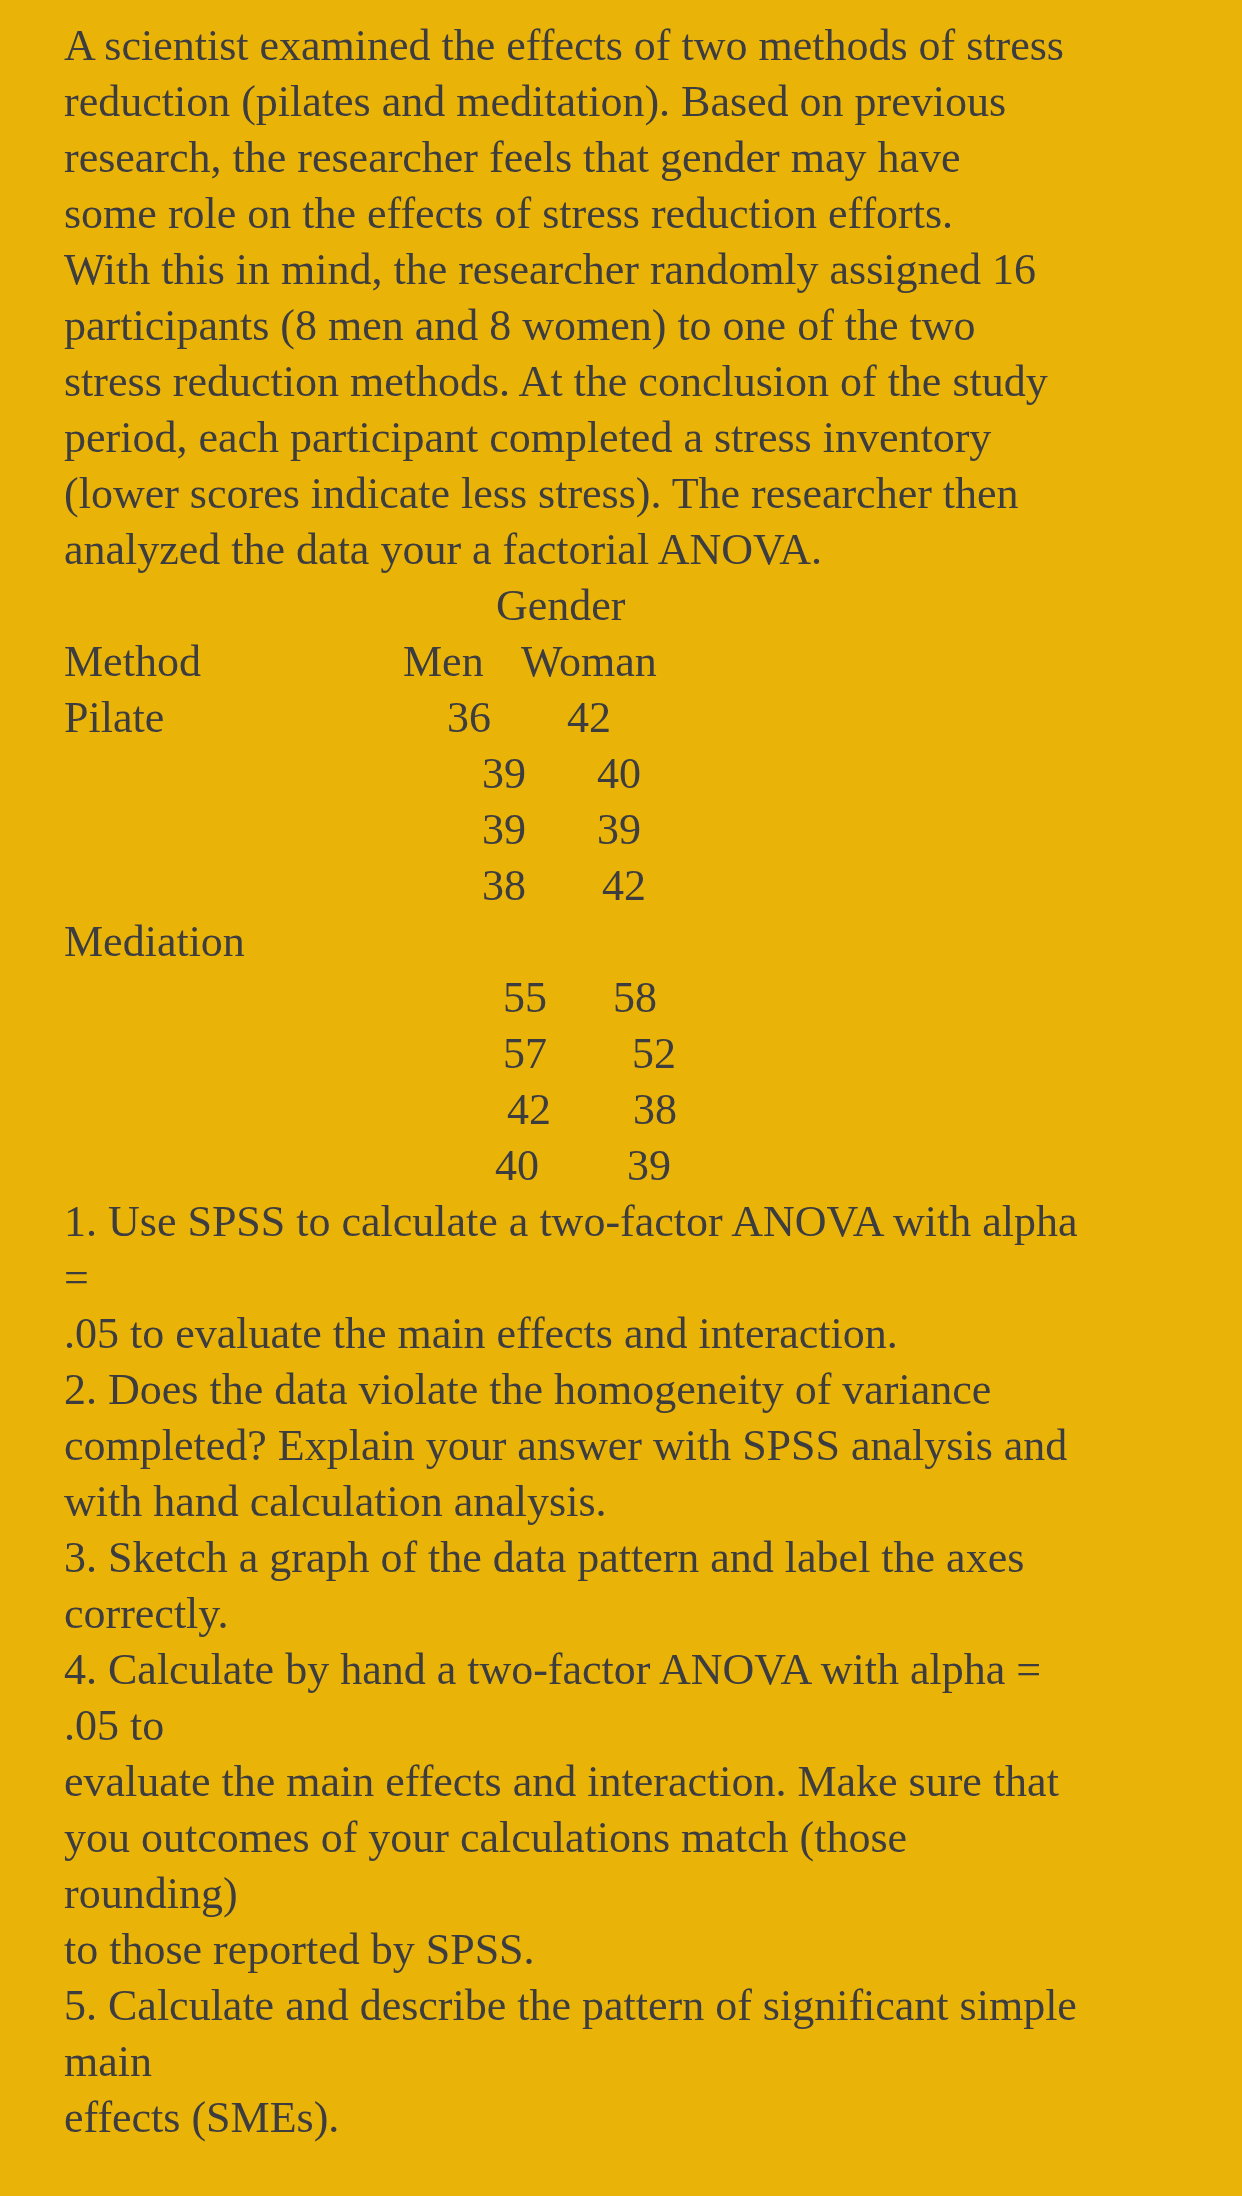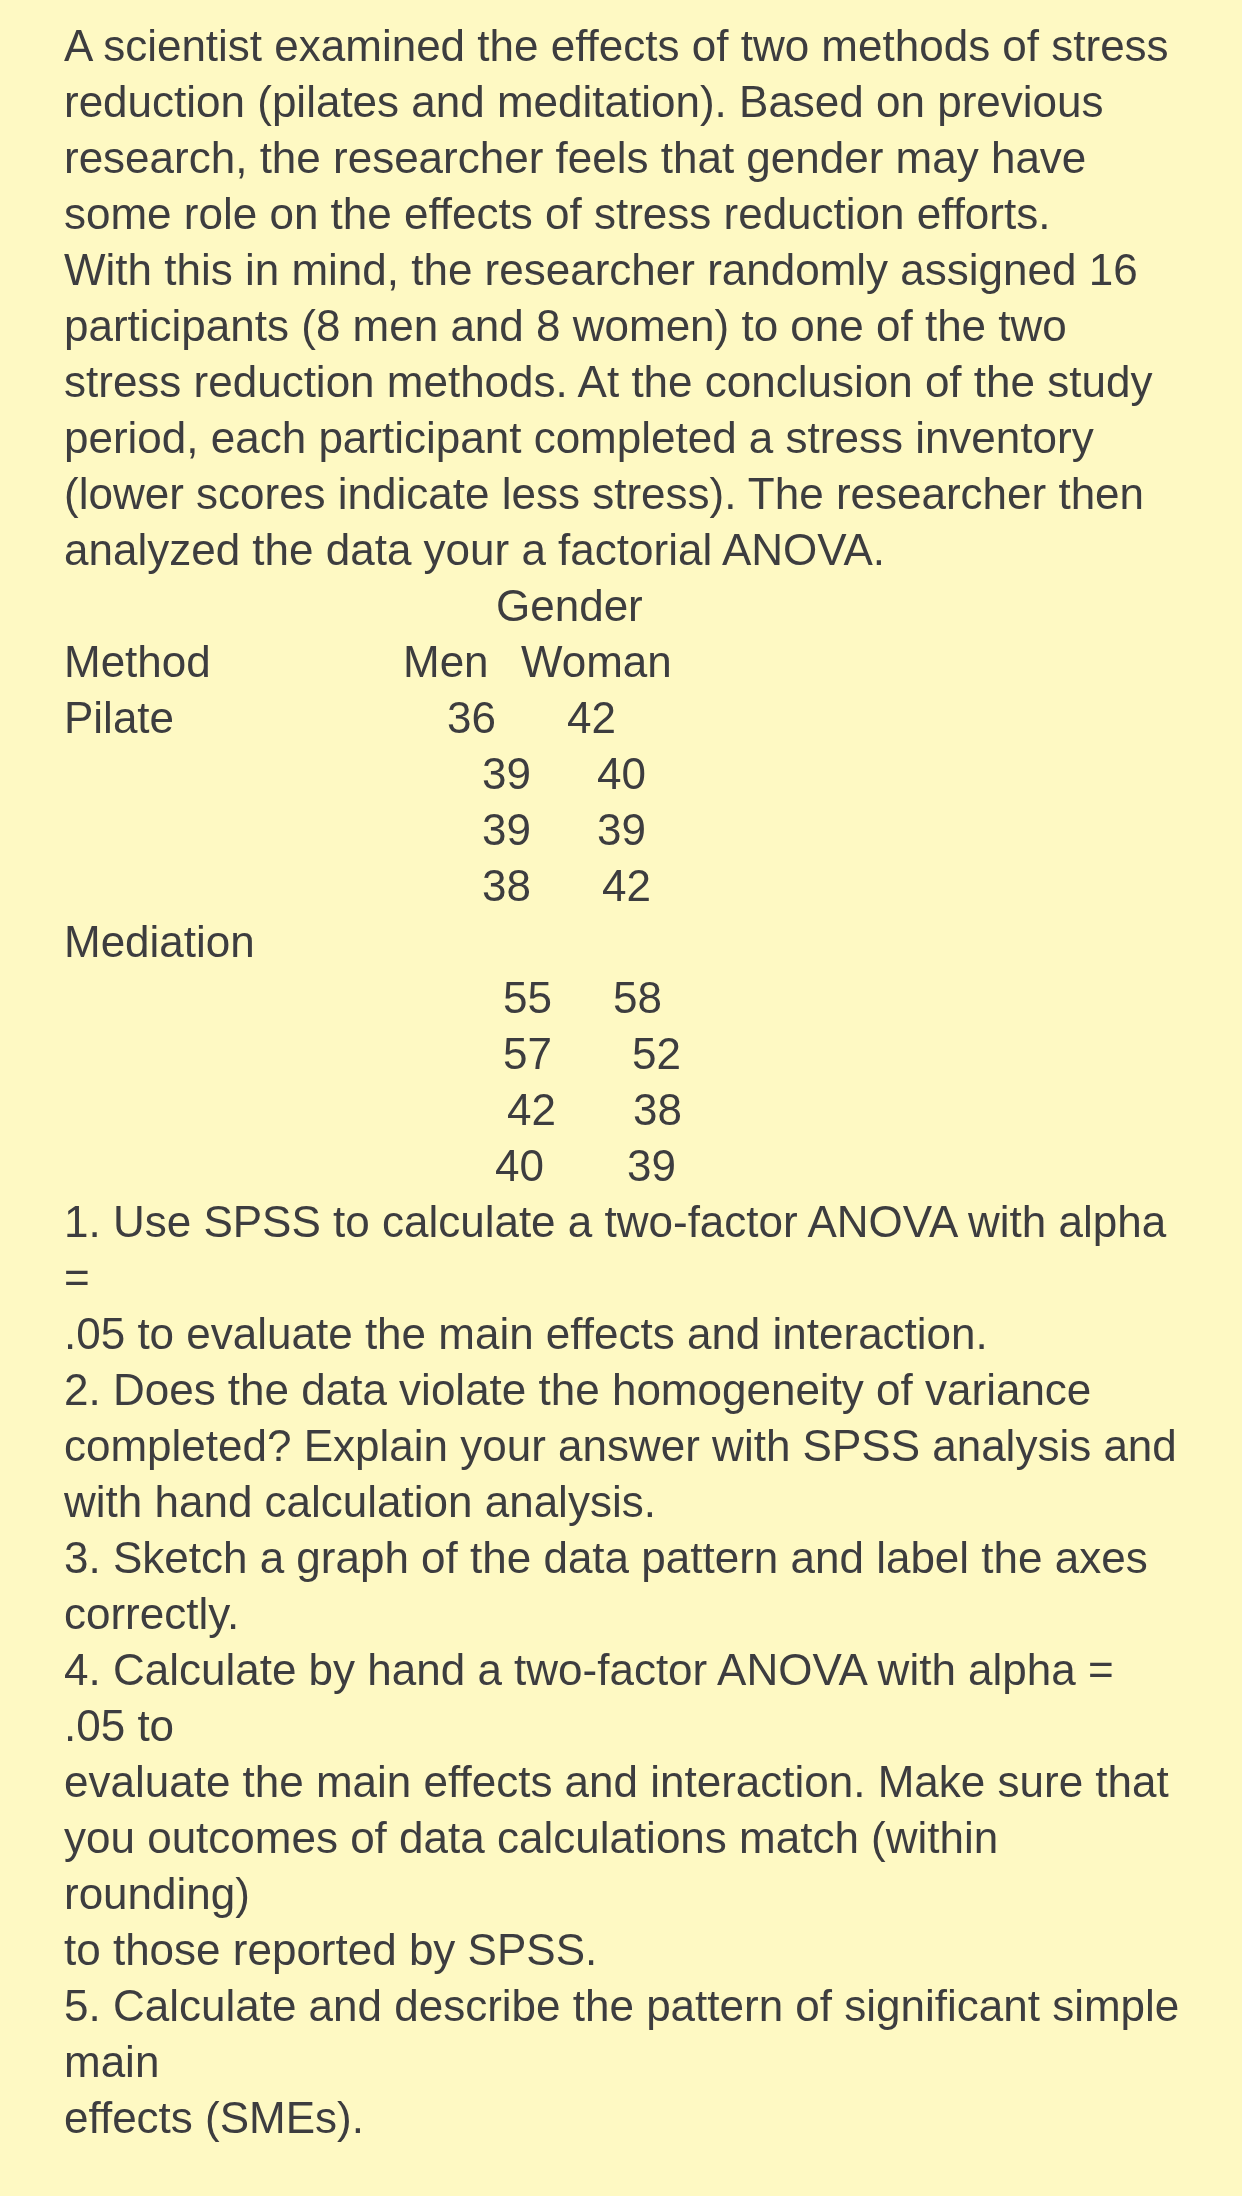--- a/index.html
+++ b/index.html
@@ -4,24 +4,24 @@
 <style>
   html, body {
     margin: 0;
     padding: 0;
     background: #ffffff;
   }
   .page {
     position: relative;
     width: 1242px;
     height: 2196px;
-    background: #fef9c3;
+    background: #eab308;
     box-sizing: border-box;
     padding: 18px 54px 0 64px;
-    font-family: Liberation Sans, sans-serif;
+    font-family: Liberation Serif, serif;
     font-size: 44px;
     line-height: 56px;
     color: #3d3d3f;
     filter: blur(0.4px);
     overflow: hidden;
   }
   .ln {
     white-space: nowrap;
     height: 56px;
   }
@@ -118,21 +118,21 @@
     <div class="ln">=</div>
     <div class="ln">.05 to evaluate the main effects and interaction.</div>
     <div class="ln">2. Does the data violate the homogeneity of variance</div>
     <div class="ln">completed? Explain your answer with SPSS analysis and</div>
     <div class="ln">with hand calculation analysis.</div>
     <div class="ln">3. Sketch a graph of the data pattern and label the axes</div>
     <div class="ln">correctly.</div>
     <div class="ln">4. Calculate by hand a two-factor ANOVA with alpha =</div>
     <div class="ln">.05 to</div>
     <div class="ln">evaluate the main effects and interaction. Make sure that</div>
-    <div class="ln">you outcomes of data calculations match (within</div>
+    <div class="ln">you outcomes of your calculations match (those</div>
     <div class="ln">rounding)</div>
     <div class="ln">to those reported by SPSS.</div>
     <div class="ln">5. Calculate and describe the pattern of significant simple</div>
     <div class="ln">main</div>
     <div class="ln">effects (SMEs).</div>
   </div>
 
 </div>
 
 </body></html>

